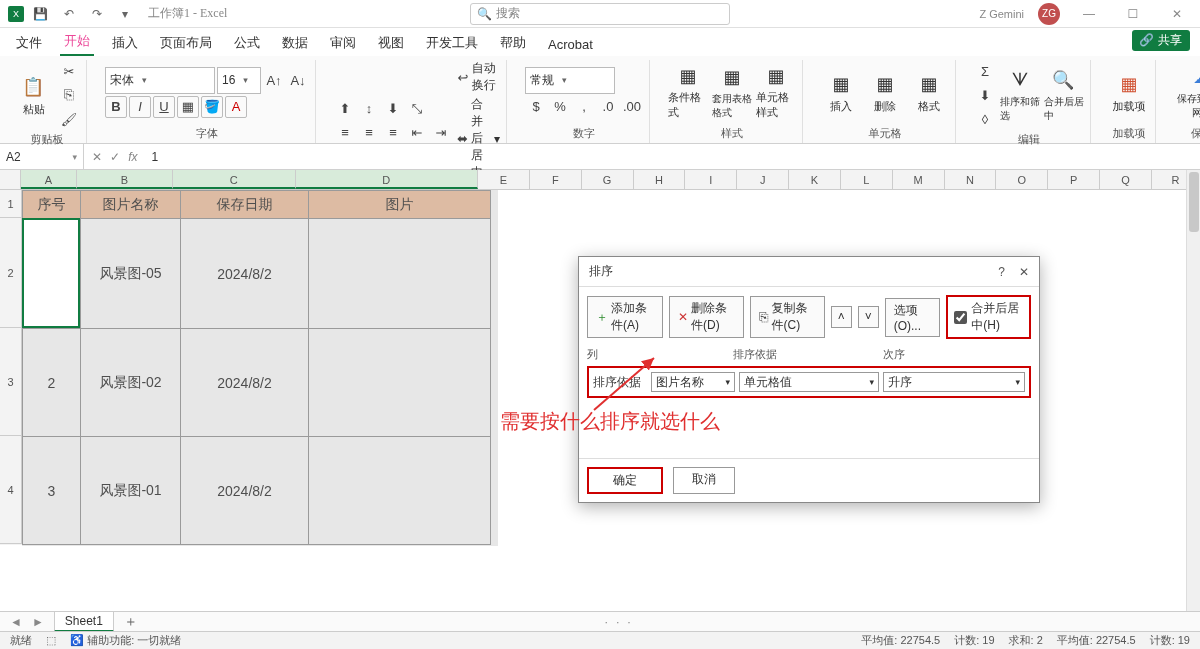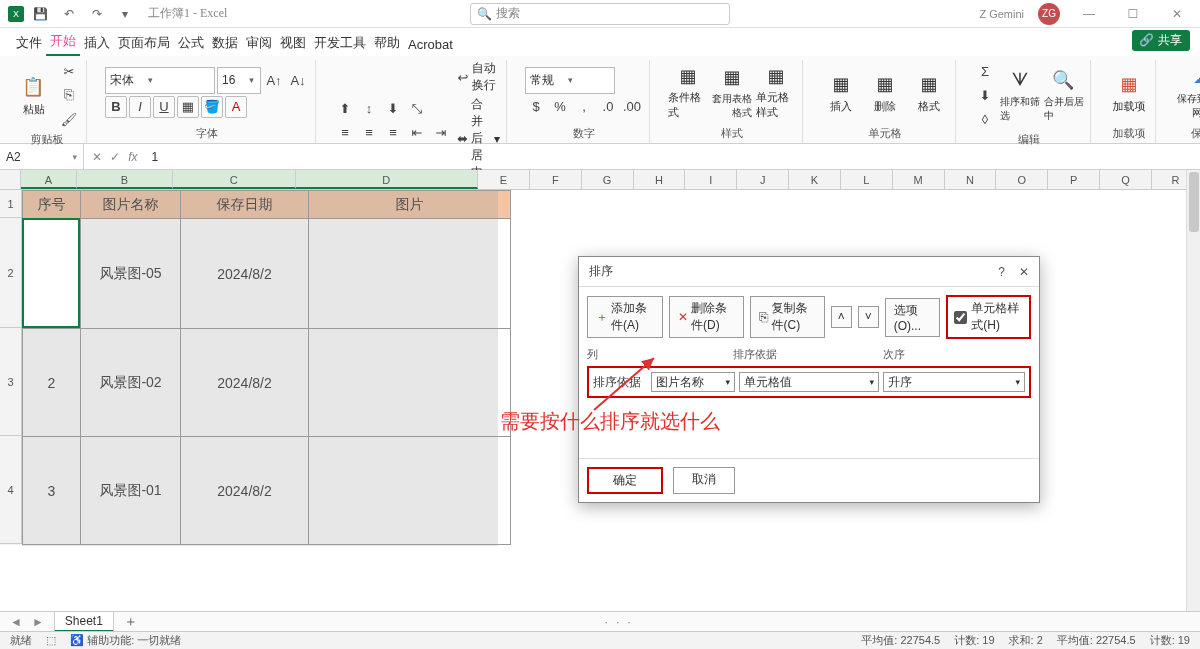--- a/index.html
+++ b/index.html
@@ -10,38 +10,38 @@
 .titlebar .xl-icon { width:16px; height:16px; background:#107c41; color:#fff; font-size:9px; display:flex; align-items:center; justify-content:center; border-radius:2px;}
 .titlebar .qat-btn { width:22px; height:22px; display:flex; align-items:center; justify-content:center; color:#666; border-radius:2px;}
 .titlebar .title-text { color:#888; font-size:12px; margin-left:6px;font-family:Liberation Serif, serif;}
 .titlebar .search { position:absolute; left:50%; transform:translateX(-50%); width:260px; height:22px; border:1px solid #ccc; border-radius:3px; display:flex; align-items:center; padding:0 6px; color:#888; gap:4px;}
 .titlebar .right-grp { margin-left:auto; display:flex; align-items:center; gap:14px;}
 .titlebar .user { color:#888; font-size:11px;}
 .titlebar .avatar { width:22px; height:22px; border-radius:50%; background:#c14f4f; color:#fff; font-size:10px; display:flex; align-items:center; justify-content:center;}
 .titlebar .win-btn { width:30px; height:22px; display:flex; align-items:center; justify-content:center; color:#888;}
 
 
-.menutabs { height:28px; display:flex; align-items:flex-end; padding:0 12px; font-size:13px; position:relative;}
+.menutabs { height:28px; display:flex; align-items:flex-end; padding:0 12px; gap:14px; font-size:13px; position:relative;}
 .menutabs .tab { padding:4px 4px; color:#333; cursor:pointer;}
 .menutabs .tab.active { color:#ec4899; border-bottom:2px solid #107c41; font-weight:500;}
 .menutabs .share { position:absolute; right:10px; top:2px; background:#107c41; color:#fff; padding:2px 8px; border-radius:3px; font-size:12px;}
 
 
 .ribbon { height:88px; background:#fafafa; border-bottom:1px solid #d0d0d0; display:flex; padding:4px 8px 0 8px; gap:12px;}
 .rgroup { display:flex; flex-direction:column; align-items:center; border-right:1px solid #e0e0e0; padding:0 6px 2px 6px;}
 .rgroup:last-child{border-right:none;}
 .rgroup-body { flex:1; display:flex; align-items:center; gap:4px;}
 .rgroup-label { font-size:11px; color:#555; margin-top:2px;}
 .rbig { width:40px; height:56px; display:flex; flex-direction:column; align-items:center; justify-content:center; gap:2px; font-size:11px; color:#333;}
 .rbig .ic { width:26px; height:26px; display:flex; align-items:center; justify-content:center; font-size:18px;}
 .rmini { width:22px; height:22px; display:flex; align-items:center; justify-content:center; font-size:13px; color:#444; border:1px solid transparent;}
 .rmini.box { border:1px solid #bbb; border-radius:2px;}
 .rcol { display:flex; flex-direction:column; gap:2px;}
 .rrow { display:flex; gap:2px; align-items:center;}
-.dd { border:1px solid #bbb; height:27px; display:flex; align-items:center; padding:0 4px; font-size:12px; background:#fff; gap:14px;}
+.dd { border:1px solid #bbb; height:27px; display:flex; align-items:center; padding:0 4px; font-size:12px; background:#fff; gap:8px;}
 .dd .chev { font-size:9px; color:#666;}
 
 
 .fxbar { height:26px; border-bottom:1px solid #d0d0d0; display:flex; align-items:center;}
 .namebox { width:84px; height:100%; border-right:1px solid #d0d0d0; display:flex; align-items:center; padding:0 6px; font-size:12px;}
 .fx-btns { display:flex; align-items:center; gap:8px; padding:0 8px; color:#888;}
 .fx-input { flex:1; padding:0 6px; font-size:12px;}
 
 
 .gridwrap { position:absolute; top:170px; bottom:38px; left:0; right:0; overflow:hidden;}
@@ -231,21 +231,21 @@
     <div class="rgroup-label">数字</div>
   </div>
   <div class="rgroup">
     <div class="rgroup-body">
       <div class="rbig">
           <span class="ic">▦</span>
           <span>条件格式</span>
         </div>
       <div class="rbig">
           <span class="ic">▦</span>
-          <span style="font-size:10px;text-align:right">套用表格格式</span>
+          <span style="font-size:10px;text-align:left">套用表格格式</span>
         </div>
       <div class="rbig">
           <span class="ic">▦</span>
           <span>单元格样式</span>
         </div>
     </div>
     <div class="rgroup-label">样式</div>
   </div>
   <div class="rgroup">
     <div class="rgroup-body">
@@ -345,21 +345,21 @@
       <div class="rh" style="height:108px">4</div>
     </div>
     <div class="cells">
       <div class="sel-overlay"></div>
       <table>
         <tbody>
             <tr>
           <td class="hdrcell" style="width:58px;height:28px">序号</td>
           <td class="hdrcell" style="width:100px">图片名称</td>
           <td class="hdrcell" style="width:128px">保存日期</td>
-          <td class="hdrcell" style="width:202px">图片</td>
+          <td class="hdrcell" style="width:182px">图片</td>
         </tr>
         <tr>
           <td style="height:110px">1</td>
           <td>风景图-05</td>
           <td>2024/8/2</td>
           <td></td>
         </tr>
         <tr>
           <td style="height:108px">2</td>
           <td>风景图-02</td>
@@ -401,21 +401,21 @@
       </div>
     <div class="dlg-btn">
         <span>⎘</span>
         <span>复制条件(C)</span>
       </div>
     <div class="dlg-btn small">˄</div>
     <div class="dlg-btn small">˅</div>
     <div class="dlg-btn">选项(O)...</div>
     <label class="dlg-chk">
         <input type="checkbox" checked="" style="">
-        <span>单元格样式(H)</span>
+        <span>合并后居中(H)</span>
       </label>
   </div>
   <div class="dlg-labels">
     <span style="width:146px">列</span>
     <span style="width:150px">排序依据</span>
     <span>次序</span>
   </div>
   <div class="dlg-row">
     <span class="lbl">排序依据</span>
     <div class="sel" style="flex:0 0 84px">

